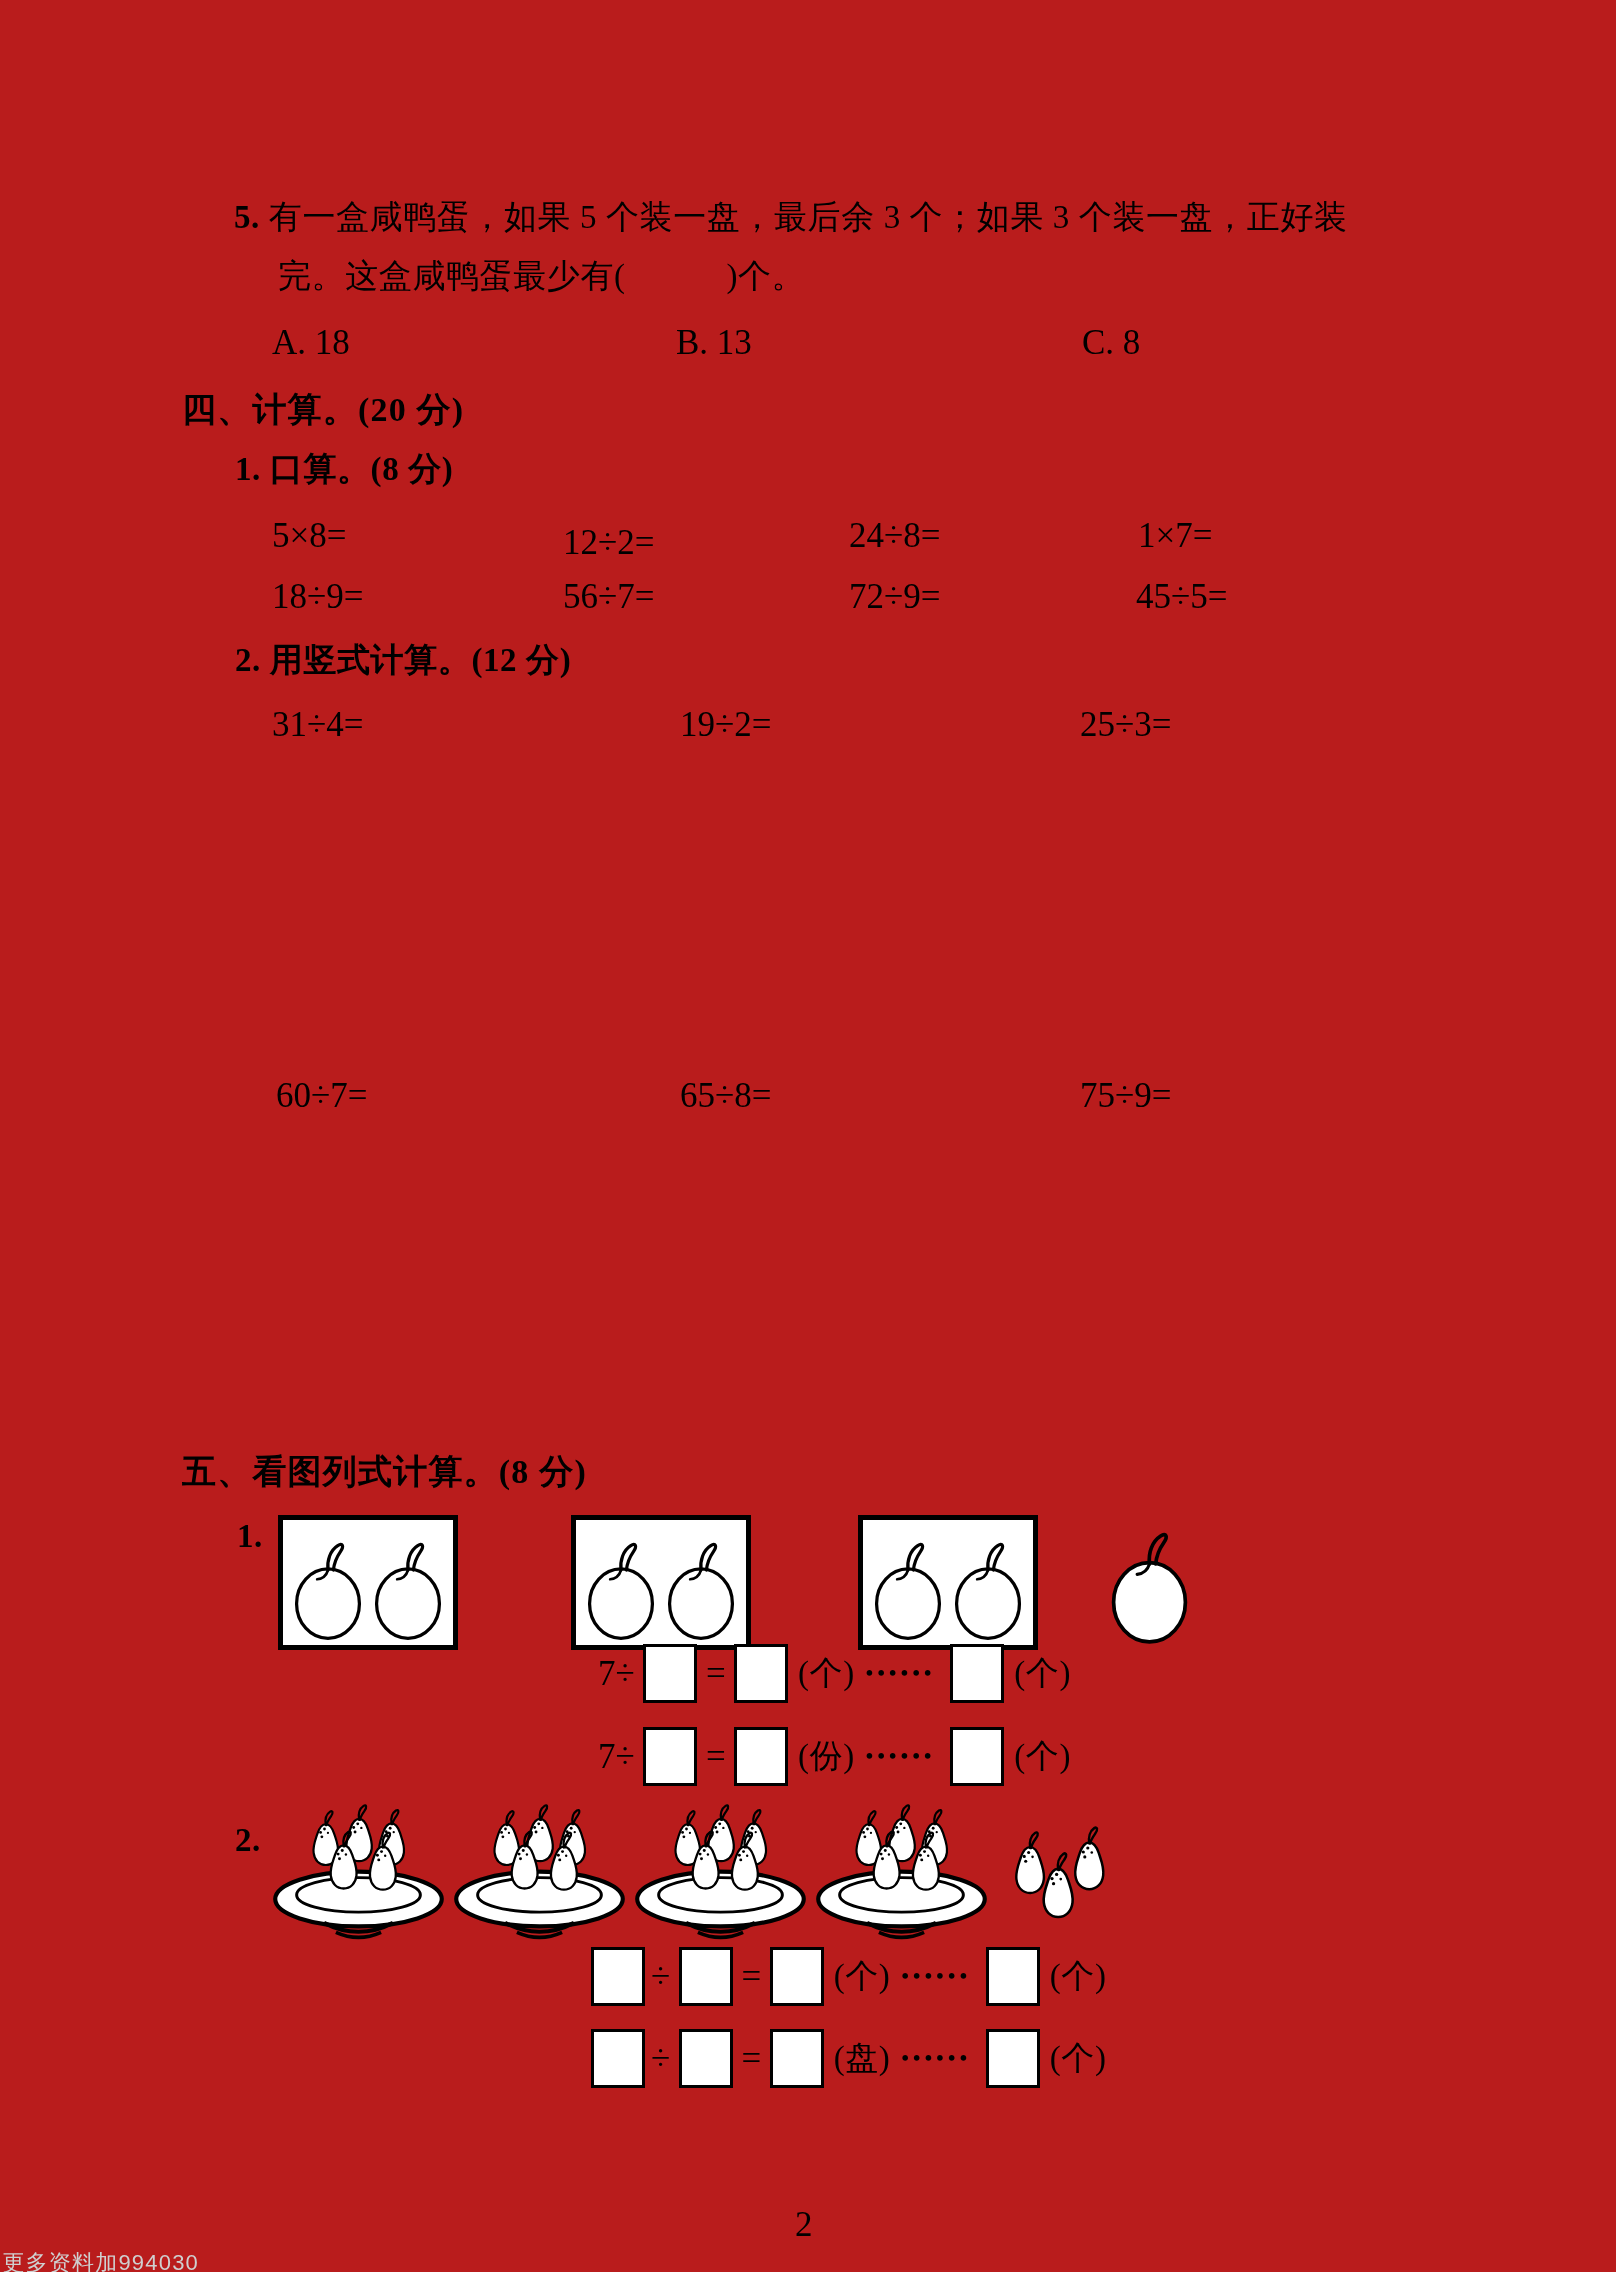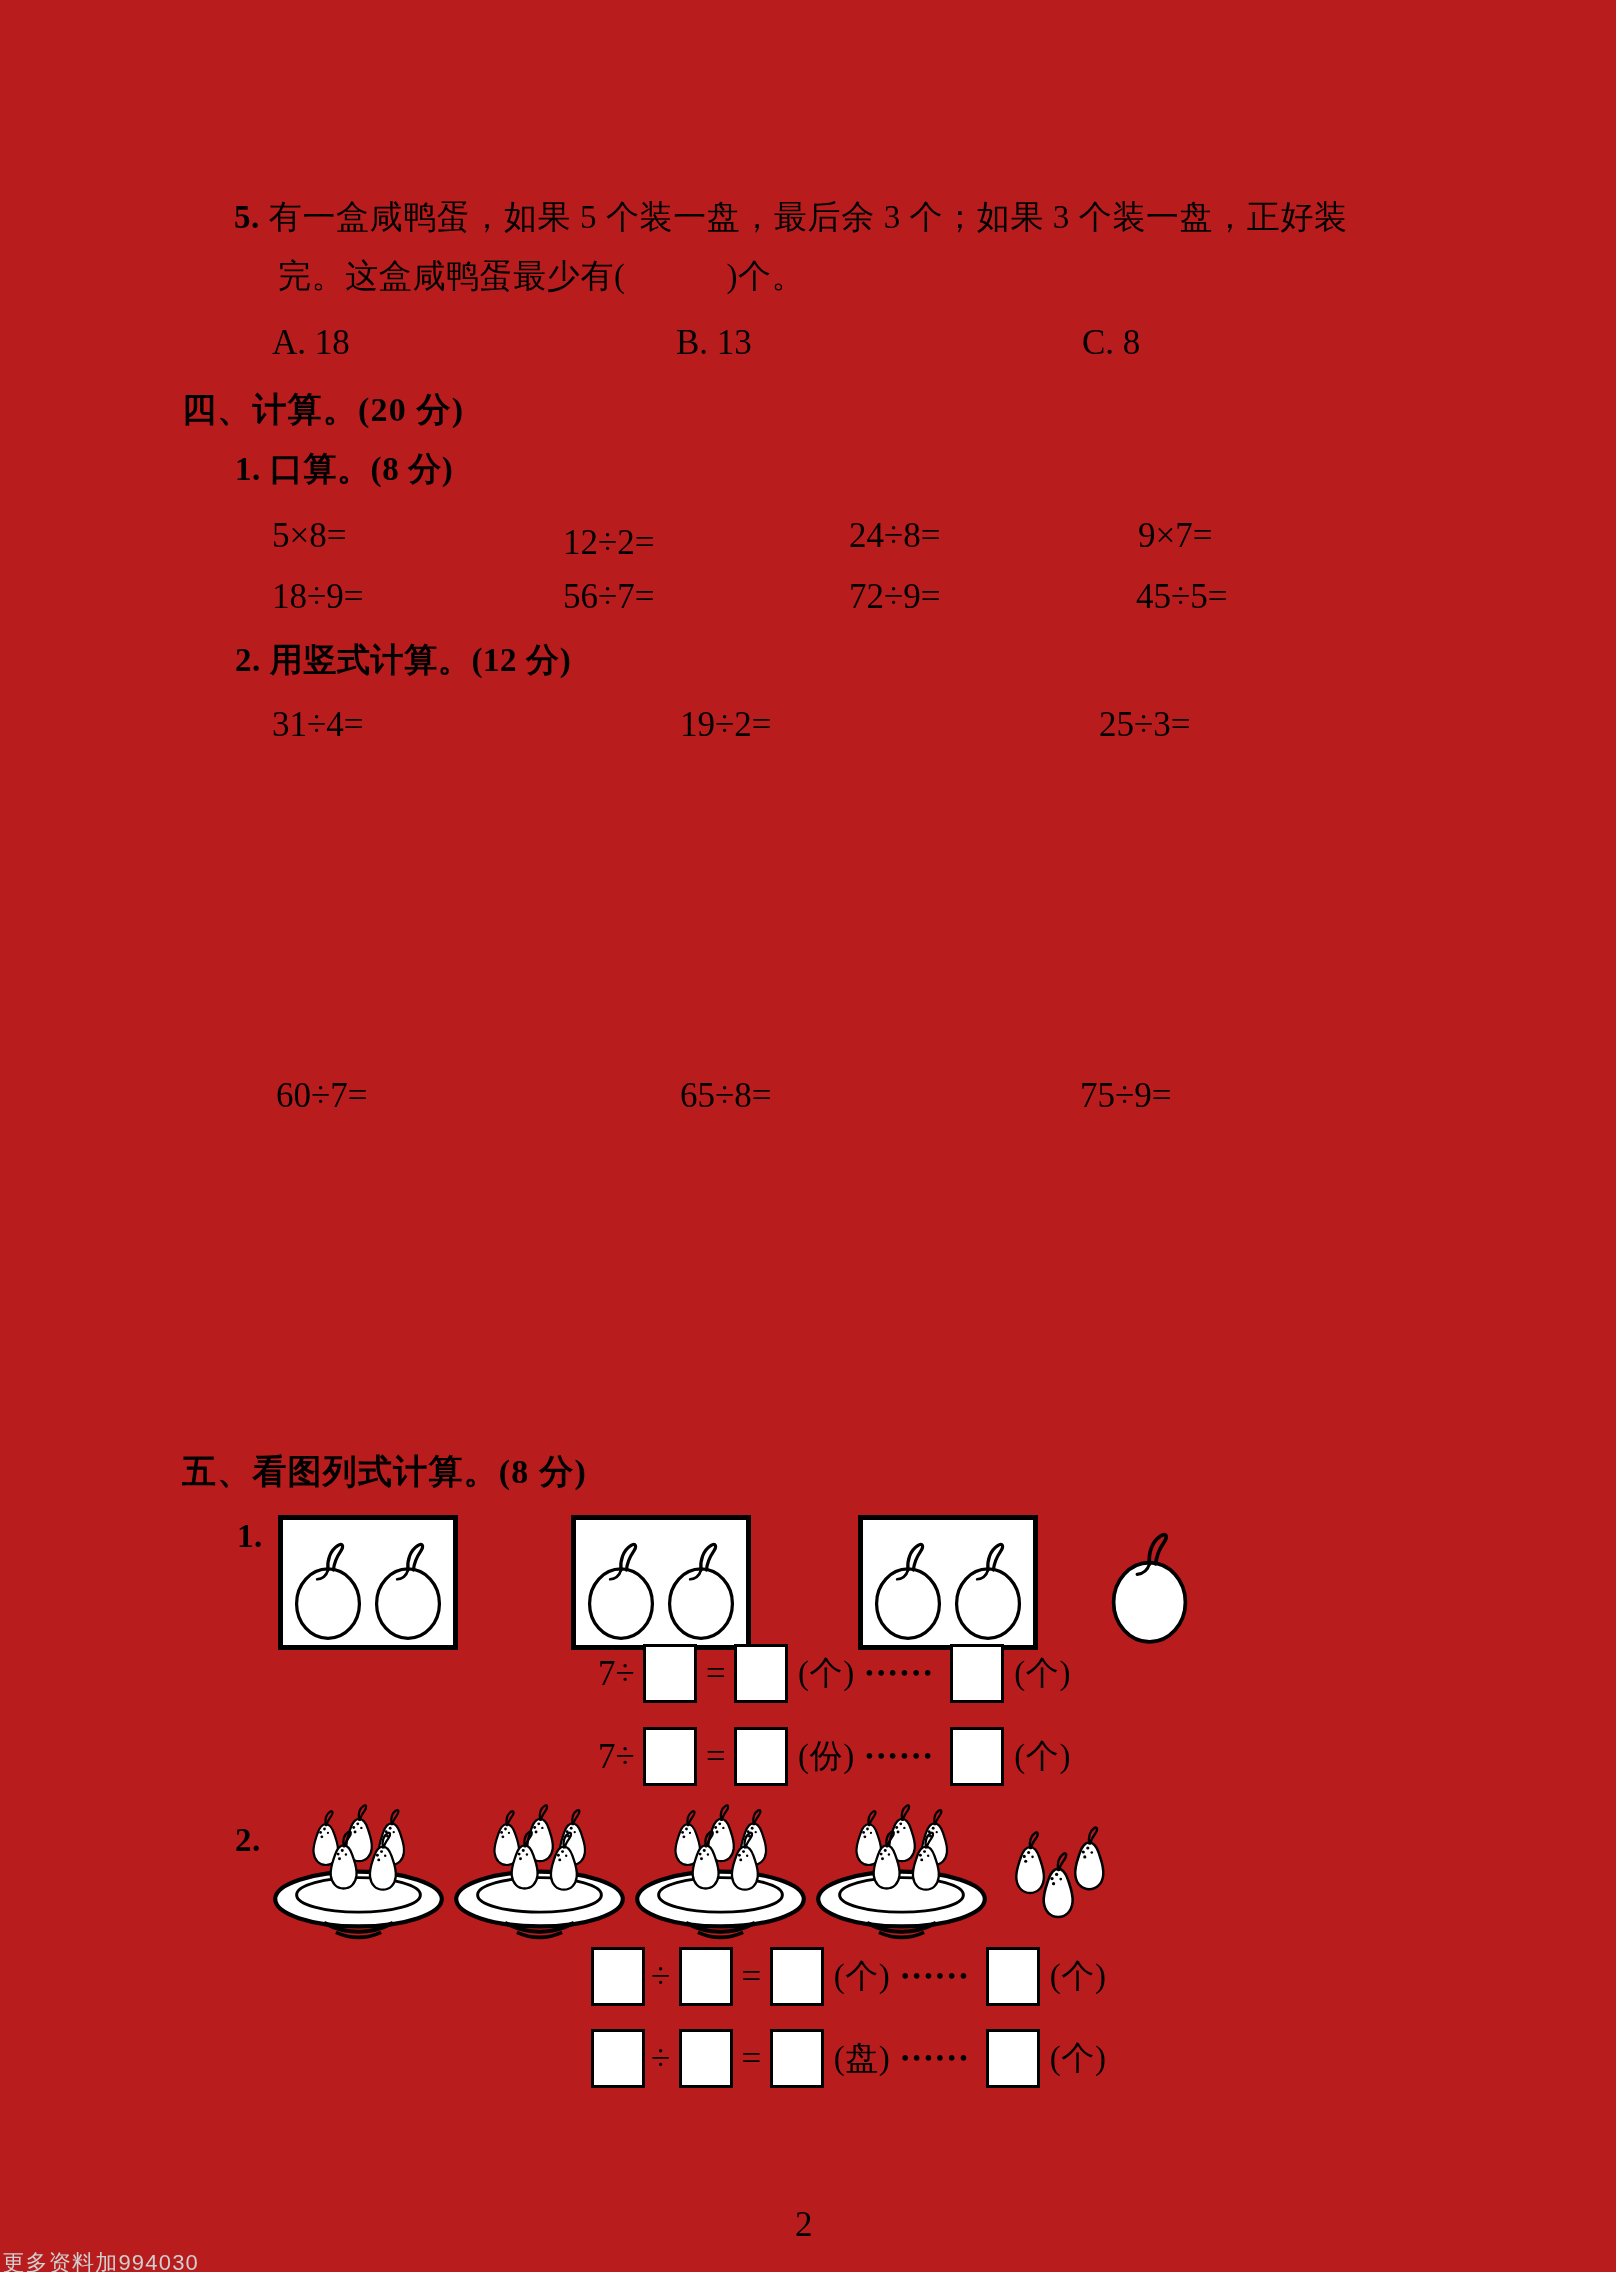--- a/index.html
+++ b/index.html
@@ -77,35 +77,35 @@
   <div class="abs expr" style="left:1082px; top:323px;">C. 8</div>
 
   <div class="abs head" style="left:182px; top:387px;">四、计算。(20 分)</div>
 
   <div class="abs cn bold" style="left:235px; top:451px;">1. 口算。(8 分)</div>
 
   <div>
     <span class="abs expr" style="left:272px;  top:516px;">5×8=</span>
     <span class="abs expr" style="left:563px;  top:516px;margin-top:7px;">12÷2=</span>
     <span class="abs expr" style="left:849px; top:516px;">24÷8=</span>
-    <span class="abs expr" style="left:1138px; top:516px;">9×7=</span>
+    <span class="abs expr" style="left:1138px; top:516px;">1×7=</span>
   </div>
   <div>
     <span class="abs expr" style="left:272px;  top:577px;">18÷9=</span>
     <span class="abs expr" style="left:563px;  top:577px;">56÷7=</span>
     <span class="abs expr" style="left:849px; top:577px;">72÷9=</span>
     <span class="abs expr" style="left:1136px; top:577px;">45÷5=</span>
   </div>
 
   <div class="abs cn bold" style="left:235px; top:642px;">2. 用竖式计算。(12 分)</div>
 
   <div>
     <span class="abs expr" style="left:272px;  top:705px;">31÷4=</span>
     <span class="abs expr" style="left:680px; top:705px;">19÷2=</span>
-    <span class="abs expr" style="left:1080px; top:705px;margin-left:19px;">25÷3=</span>
+    <span class="abs expr" style="left:1080px; top:705px;">25÷3=</span>
   </div>
   <div>
     <span class="abs expr" style="left:276px;  top:1076px;">60÷7=</span>
     <span class="abs expr" style="left:680px; top:1076px;">65÷8=</span>
     <span class="abs expr" style="left:1080px; top:1076px;">75÷9=</span>
   </div>
 
   <div class="abs head" style="left:182px; top:1449px;">五、看图列式计算。(8 分)</div>
 
   <div class="abs cn bold" style="left:237px; top:1518px;">1.</div>

